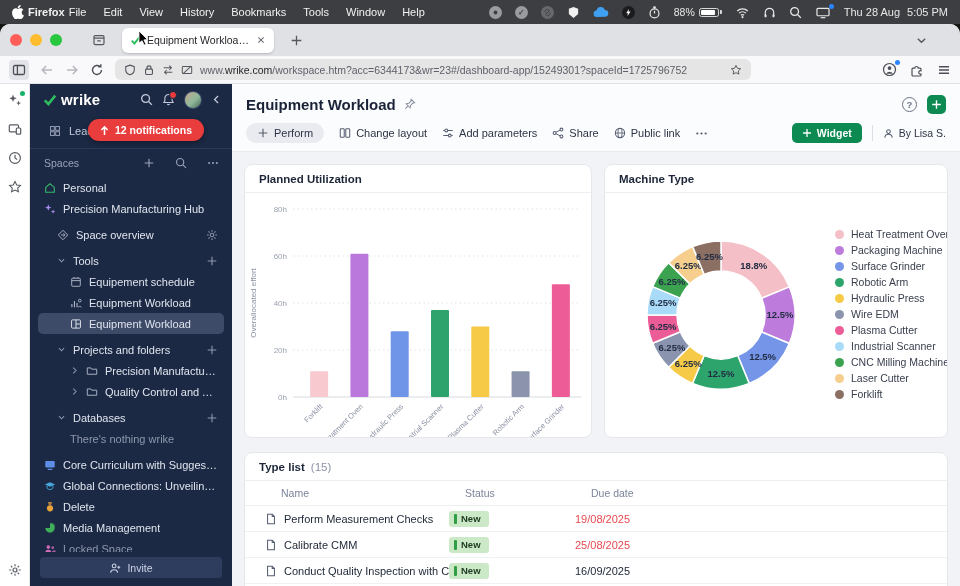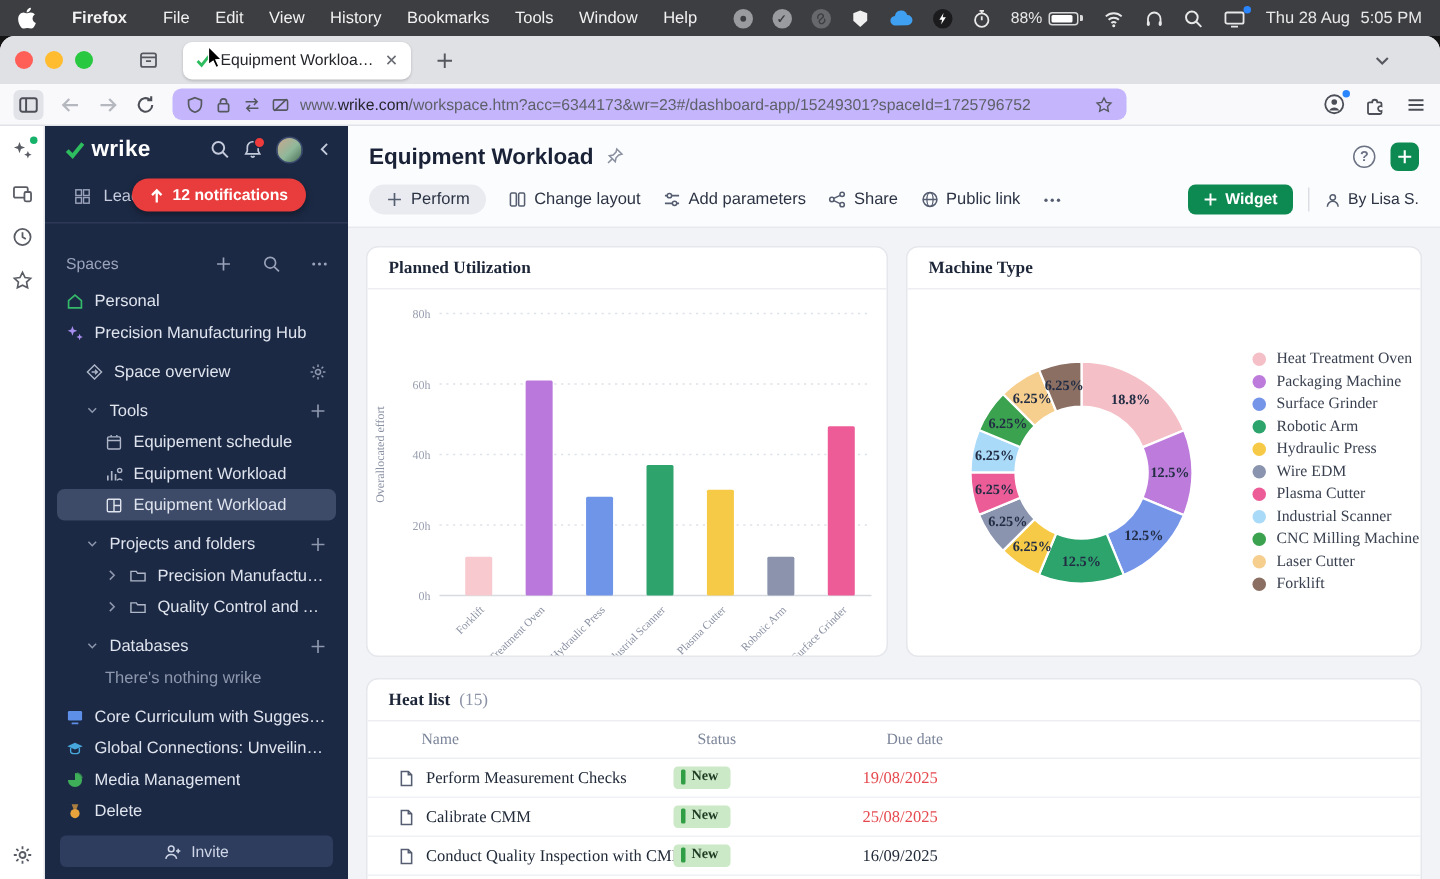--- a/index.html
+++ b/index.html
@@ -3,21 +3,21 @@
 <meta charset="utf-8">
 <style>
   *{margin:0;padding:0;box-sizing:border-box;}
   html,body{width:960px;height:586px;}
   body{position:relative;background:#141414;font-family:"Liberation Sans",sans-serif;overflow:hidden;-webkit-font-smoothing:antialiased;}
   svg{display:block}
   .ic{display:inline-flex;align-items:center;justify-content:center;flex:0 0 auto;}
   .ic svg{width:100%;height:100%;}
 
   
-  .menubar{height:24px;background:#3d3e42;display:flex;align-items:center;color:#f2f2f2;font-size:11px;padding:0 12px;gap:24px;}
+  .menubar{height:24px;background:#3d3e42;display:flex;align-items:center;color:#f2f2f2;font-size:11px;padding:0 12px;gap:4px;}
   .mb-apple{width:12px;height:14px;}
   .mb-menu{display:flex;gap:17px;align-items:center;}
   .mb-menu span{cursor:default;}
   .mb-app{font-weight:700;}
   .mb-right{margin-left:auto;display:flex;align-items:center;gap:13px;color:#e8e8e8;}
   .mb-circ{width:13px;height:13px;border-radius:50%;background:#9a9b9f;display:inline-flex;align-items:center;justify-content:center;color:#3d3e42;font-size:8px;font-weight:700;}
   .mb-circ.dim{opacity:.45;}
   .mb-circ.black{background:#1b1b1d;color:#fff;}
   .batt{display:flex;align-items:center;gap:4px;font-size:10.5px;}
   .batt-body{width:20px;height:9px;border:1px solid #d9d9d9;border-radius:2.5px;position:relative;padding:1px;}
@@ -35,21 +35,21 @@
   .tab-fav{width:11px;height:11px;color:#2dbd5f;}
   .tab-title{font-size:10.5px;color:#24262b;white-space:nowrap;overflow:hidden;text-overflow:ellipsis;flex:1;}
   .tab-close{width:10px;height:10px;color:#6a6d74;}
   .newtab{width:13px;height:13px;color:#55585f;margin-left:16px;}
   .tab-overflow{width:13px;height:13px;color:#55585f;margin-left:auto;margin-right:22px;}
 
   .navbar{height:28px;background:#f9f9fb;border-bottom:1px solid #e2e3e8;display:flex;align-items:center;padding:0 9px;gap:11px;color:#4c4f57;flex:0 0 auto;}
   .nb-ic{width:14px;height:14px;}
   .nb-toggle{width:20px;height:20px;border-radius:4px;background:#e2e3e8;display:flex;align-items:center;justify-content:center;}
   .nb-ic.dim{color:#b6b8c0;}
-  .urlbar{flex:1;max-width:636px;height:21px;background:#c4b5fd;border-radius:6px;display:flex;align-items:center;gap:7px;padding:0 9px;font-size:10.5px;color:#5e6169;}
+  .urlbar{flex:1;max-width:636px;height:21px;background:#e5e5e5;border-radius:6px;display:flex;align-items:center;gap:7px;padding:0 9px;font-size:10.5px;color:#5e6169;}
   .ub-ic{width:12px;height:12px;color:#55585f;}
   .url-text{flex:1;white-space:nowrap;overflow:hidden;display:flex;}
   .url-text .dom{color:#24262b;text-align:center;}
   .nb-right{margin-left:auto;display:flex;align-items:center;gap:13px;}
   .dotted{position:relative;}
   .dotted::after{content:"";position:absolute;top:-2px;right:-3px;width:5px;height:5px;border-radius:50%;background:#2a86ff;}
 
   
   .app{flex:1;display:flex;min-height:0;}
   .fx-strip{width:30px;background:#ffffff;border-right:1px solid #e5e6ea;display:flex;flex-direction:column;align-items:center;padding:9px 0 9px;gap:15px;color:#595c64;flex:0 0 auto;}
@@ -66,21 +66,21 @@
   .ws-top-icons{margin-left:auto;display:flex;align-items:center;gap:9px;color:#c3cadb;}
   .ws-top-icons .ic{width:13px;height:13px;}
   .bellwrap{position:relative;}
   .bellwrap::after{content:"";position:absolute;top:-2px;right:-2px;width:6px;height:6px;border-radius:50%;background:#ef3b3b;border:1px solid #1c2944;}
   .avatar{width:18px;height:18px;border-radius:50%;background:linear-gradient(135deg,#c9a88f 0%,#8fb89a 55%,#476b52 100%);border:1px solid #3a4a6e;}
   .ws-leads{height:31px;display:flex;align-items:center;gap:8px;padding-left:19px;color:#c6cdde;position:relative;flex:0 0 auto;}
   .ws-leads .ic{width:12px;height:12px;color:#9aa3ba;}
   .notif-pill{position:absolute;left:58px;top:4px;height:22px;background:#e93c3c;border-radius:11px;display:flex;align-items:center;gap:6px;padding:0 12px;color:#fff;font-size:10.5px;font-weight:700;box-shadow:0 2px 5px rgba(0,0,0,.35);white-space:nowrap;}
   .notif-pill .ic{width:9px;height:11px;color:#fff;}
   .ws-div{border-top:1px solid #2c3856;margin-top:2px;flex:0 0 auto;}
-  .ws-spaces{height:27px;display:flex;align-items:center;padding:0 13px 0 14px;color:#9aa3ba;font-size:10.5px;gap:20px;flex:0 0 auto;margin-top:13px;}
+  .ws-spaces{height:27px;display:flex;align-items:center;padding:0 13px 0 14px;color:#9aa3ba;font-size:10.5px;gap:20px;flex:0 0 auto;}
   .ws-spaces .lbl{flex:1;}
   .ws-spaces .ic{width:12px;height:12px;}
   .ws-list{flex:1;padding:1px 8px 0;overflow:hidden;min-height:0;}
   .ws-item{height:21px;display:flex;align-items:center;gap:7px;padding-right:6px;border-radius:5px;white-space:nowrap;overflow:hidden;}
   .ws-item .lab{overflow:hidden;text-overflow:ellipsis;}
   .ws-item .ic{width:12px;height:12px;}
   .ws-item .chev{width:9px;height:9px;color:#8d97ad;}
   .ws-item .right{margin-left:auto;width:12px;height:12px;color:#8d97ad;}
   .ws-item.sel{background:#3d4a68;}
   .ws-item.muted .lab{color:#8d97ad;}
@@ -105,21 +105,21 @@
   .tb-dots{width:13px;height:13px;color:#555d70;}
   .m-tb-right{margin-left:auto;display:flex;align-items:center;gap:10px;}
   .widget-btn{background:#0d8a52;color:#fff;border-radius:5px;padding:4px 10px;display:flex;align-items:center;gap:5px;font-size:10.5px;font-weight:700;}
   .widget-btn .ic{width:10px;height:10px;}
   .vdiv{width:1px;height:16px;background:#dcdee5;}
   .byline{display:flex;align-items:center;gap:5px;font-size:10.5px;color:#2c3344;}
   .byline .ic{width:11px;height:11px;color:#555d70;}
 
   .m-content{flex:1;padding:12px 12px 0;overflow:hidden;min-height:0;}
   .cards-row{display:flex;gap:12px;}
-  .card{background:#fff;border:1px solid #e5e7ec;border-radius:8px;overflow:hidden;font-family:Liberation Serif, serif;}
+  .card{background:#fff;border:1px solid #e5e7ec;border-radius:8px;overflow:hidden;}
   .card-head{height:28px;display:flex;align-items:center;padding:0 14px;border-bottom:1px solid #edeef2;font-size:11.5px;font-weight:700;color:#1d2638;gap:6px;}
   .card-head .cnt{color:#8b93a6;font-weight:400;}
   .card.c1{width:348px;height:274px;flex:0 0 auto;}
   .card.c2{flex:1;height:274px;}
   .donut-body{display:flex;align-items:center;padding:2px 8px 2px 2px;}
   .legend{display:flex;flex-direction:column;gap:4px;margin-left:2px;}
   .lg-row{display:flex;align-items:center;gap:7px;font-size:10.5px;color:#39404f;white-space:nowrap;}
   .lg-dot{width:9px;height:9px;border-radius:50%;flex:0 0 auto;}
   .task-card{margin-top:14px;height:220px;}
   .t-head{display:grid;grid-template-columns:184px 126px auto;align-items:center;height:25px;padding:0 14px 0 36px;color:#7b8499;font-size:10.5px;border-bottom:1px solid #edeff3;}
@@ -588,36 +588,36 @@
           <div class="ws-item" style="padding-left: 6px;">
             <span class="ic " style="color: rgb(71, 168, 221);">
               <svg viewBox="0 0 14 14">
                 <path d="M7 2.6 13 5.2 7 7.8 1 5.2z" fill="currentColor"></path>
                 <path d="M3.6 6.6v2.7c0 .9 1.5 1.7 3.4 1.7s3.4-.8 3.4-1.7V6.6" fill="none" stroke="currentColor" stroke-width="1.1"></path>
               </svg>
             </span>
             <span class="lab">Global Connections: Unveiling Travel ...</span>
           </div>
           <div class="ws-item" style="padding-left: 6px;">
+            <span class="ic " style="color: rgb(232, 163, 61);">
+              <svg viewBox="0 0 14 14">
+                <path d="M4.4 1.3h5.2L8.2 5H5.8z" fill="currentColor" opacity=".7"></path>
+                <circle cx="7" cy="8.6" r="3.6" fill="currentColor"></circle>
+              </svg>
+            </span>
+            <span class="lab">Delete</span>
+          </div>
+          <div class="ws-item" style="padding-left: 6px;">
             <span class="ic " style="color: rgb(63, 174, 89);">
               <svg viewBox="0 0 14 14">
                 <path d="M7 1.5A5.5 5.5 0 1 1 1.5 7H7z" fill="currentColor"></path>
                 <path d="M8.4.9a5.5 5.5 0 0 1 4.7 4.7H8.4z" fill="currentColor" opacity=".65"></path>
               </svg>
             </span>
             <span class="lab">Media Management</span>
-          </div>
-          <div class="ws-item" style="padding-left: 6px;">
-            <span class="ic " style="color: rgb(232, 163, 61);">
-              <svg viewBox="0 0 14 14">
-                <path d="M4.4 1.3h5.2L8.2 5H5.8z" fill="currentColor" opacity=".7"></path>
-                <circle cx="7" cy="8.6" r="3.6" fill="currentColor"></circle>
-              </svg>
-            </span>
-            <span class="lab">Delete</span>
           </div>
           <div class="ws-item muted" style="padding-left: 6px;">
             <span class="ic " style="color: rgb(211, 107, 184);">
               <svg viewBox="0 0 14 14">
                 <circle cx="5" cy="4.8" r="2.1" fill="currentColor"></circle>
                 <path d="M1.4 11.4a3.6 3.6 0 0 1 7.2 0z" fill="currentColor"></path>
                 <circle cx="10.2" cy="5.4" r="1.7" fill="currentColor" opacity=".75"></circle>
                 <path d="M8.9 11.4a3 3 0 0 1 4.3-2.6 3.4 3.4 0 0 1 .4 2.6z" fill="currentColor" opacity=".75"></path>
               </svg>
             </span>
@@ -851,21 +851,21 @@
                     <span class="lg-dot" style="background: rgb(139, 111, 99);"></span>
                     <span>Forklift</span>
                   </div>
                 </div>
             </div>
           </div>
         </div>
 
         <div class="card task-card">
           <div class="card-head">
-              <span>Heat list</span>
+              <span>Type list</span>
               <span class="cnt">(15)</span>
             </div>
           <div class="t-head" id="t-head">
               <span>Name</span>
               <span>Status</span>
               <span>Due date</span>
             </div>
           <div id="t-rows">
               <div class="t-row">
                 <span class="t-name">

